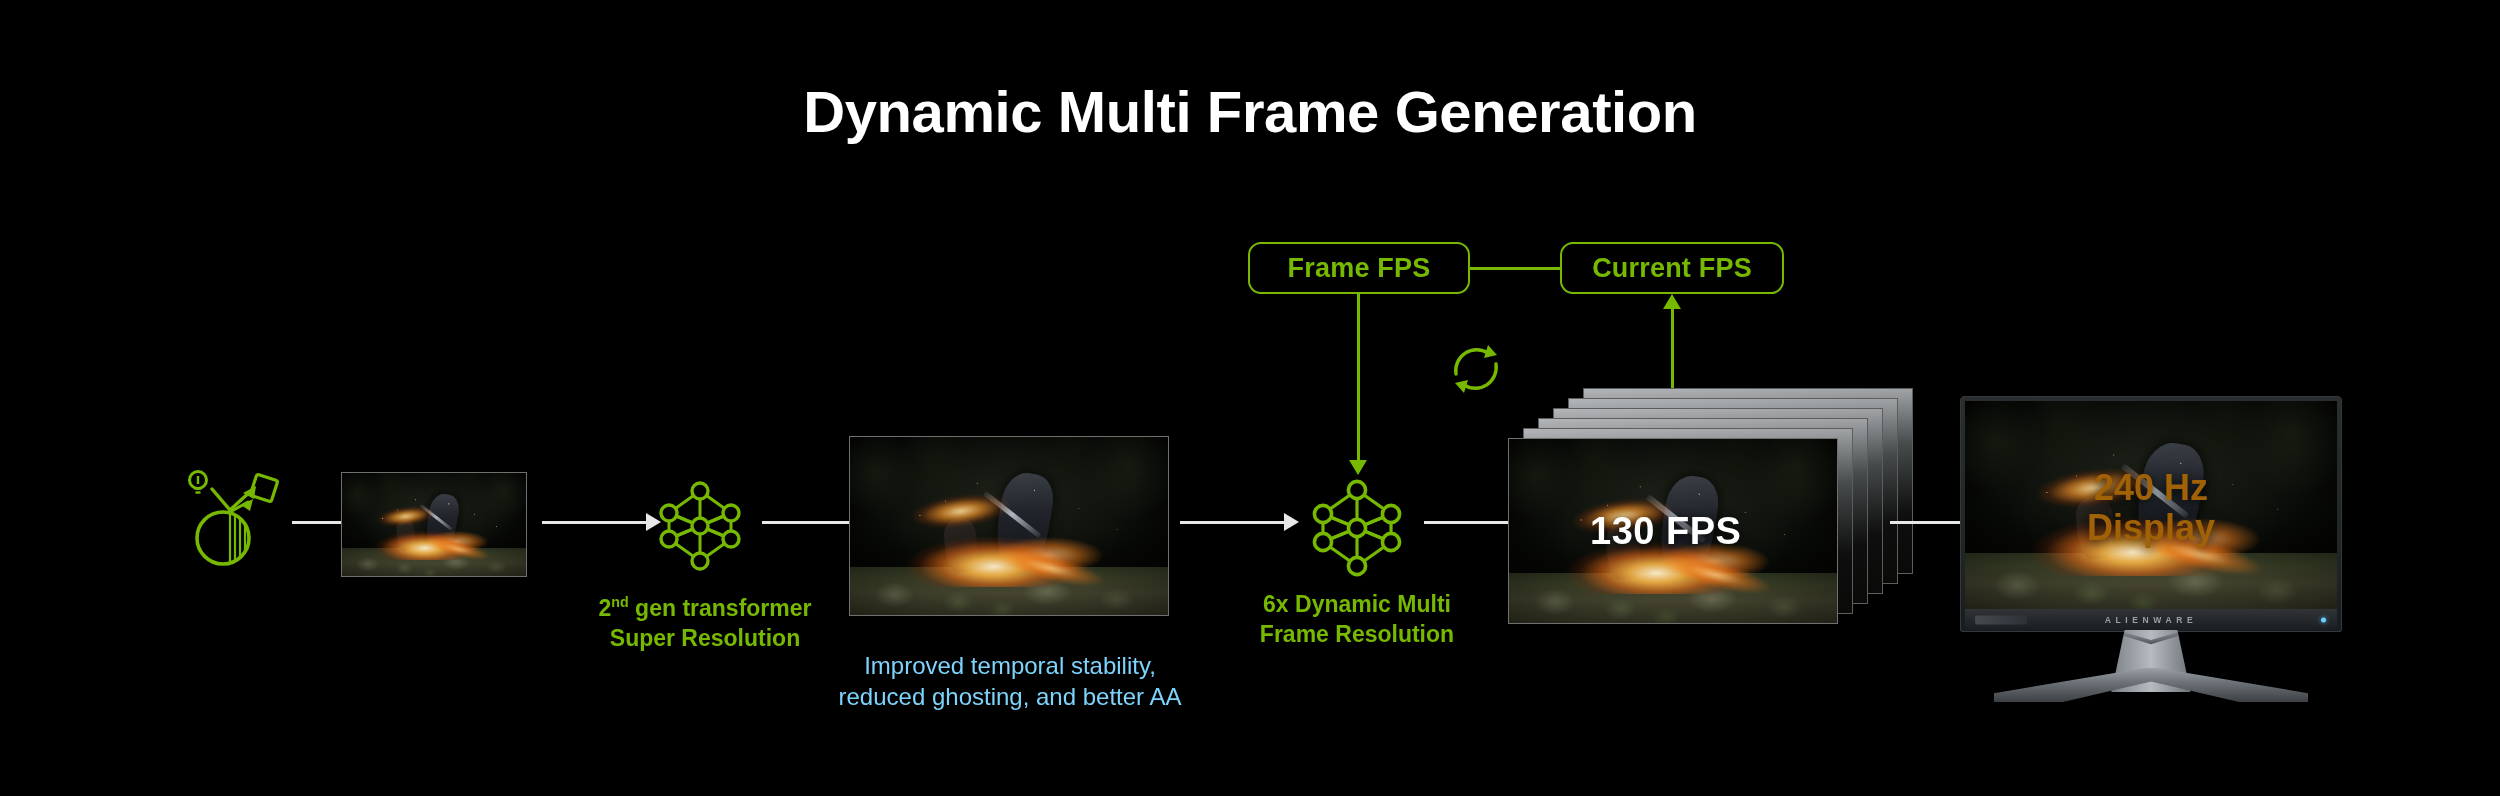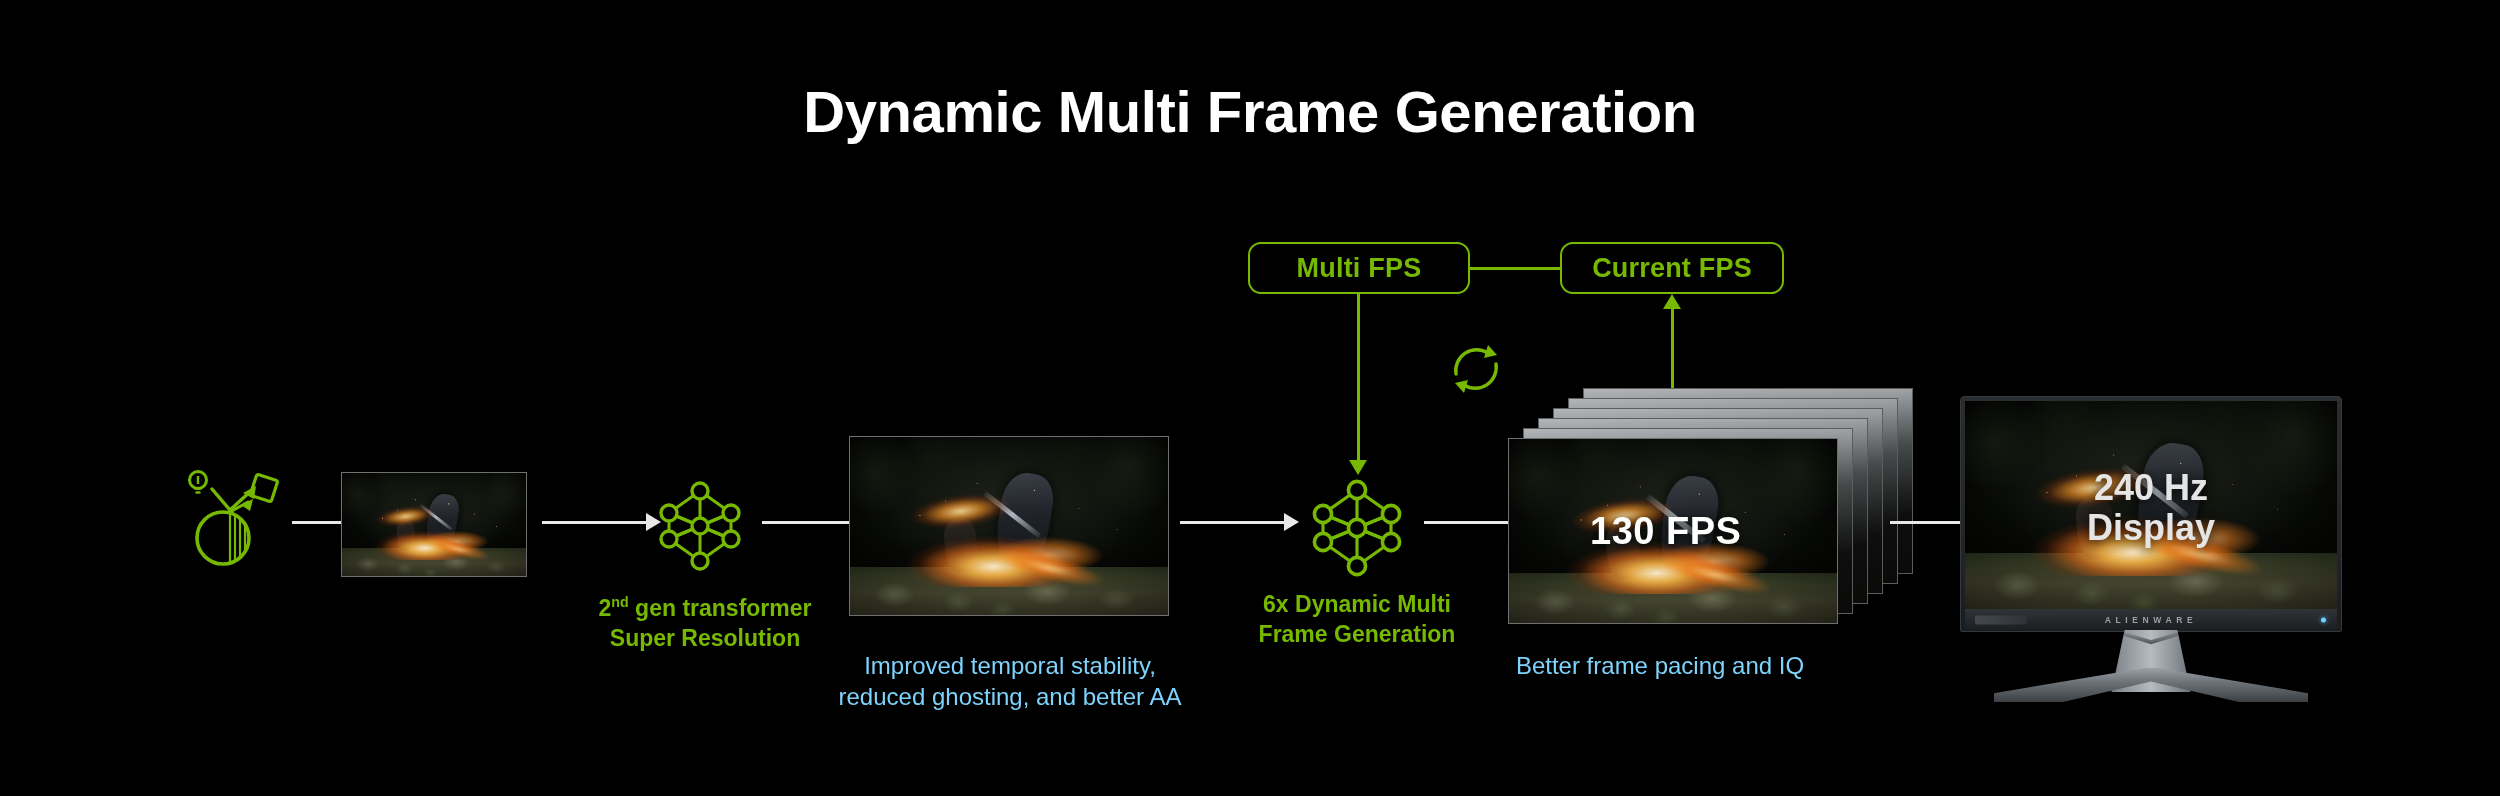--- a/index.html
+++ b/index.html
@@ -269,39 +269,39 @@
     background: linear-gradient(180deg, rgba(30,33,36,.0) 0%, rgba(26,29,32,.75) 100%);
     clip-path: polygon(0% 0%, 50% 62%, 100% 0%, 100% 24%, 50% 88%, 0% 24%);
   }
   .mon-base {
     position: absolute;
     background: linear-gradient(180deg, #9aa0a6 0%, #6e7479 40%, #3c4045 100%);
     clip-path: polygon(48% 0%, 52% 0%, 100% 74%, 100% 100%, 78% 100%, 50% 40%, 22% 100%, 0% 100%, 0% 74%);
   }
   #monitor-caption {
     position: absolute;
-    color: #e5e5e5;
+    color: #a16207;
     font-size: 36px;
     font-weight: 700;
     text-align: center;
     line-height: 1.12;
     text-shadow: 0 2px 12px rgba(0,0,0,.92);
     white-space: nowrap;
     z-index: 4;
   }
 </style>
 </head>
 <body>
 
 <div id="stage">
 
   <div id="page-title">Dynamic Multi Frame Generation</div>
 
   <div class="fps-box" style="left:1248px; top:242px; width:222px; height:52px;">
-    <span>Multi FPS</span>
+    <span>Frame FPS</span>
   </div>
 
   <div class="hline-green" style="left:1470px; top:267px; width:90px;"></div>
 
   <div class="fps-box" style="left:1560px; top:242px; width:224px; height:52px;text-align:center;">
     <span>Current FPS</span>
   </div>
 
   <div class="vline-green" style="left:1357px; top:294px; height:168px;"></div>
   <div class="arrowhead-green-down" style="left:1349px; top:460px;"></div>
@@ -462,21 +462,21 @@
         <circle cx="57" cy="52" r="8.6"></circle>
         <circle cx="23" cy="66" r="8.6"></circle>
           <circle cx="91" cy="66" r="8.6"></circle>
         <circle cx="57" cy="90" r="8.6"></circle>
       </g>
     </svg>
   </div>
 
   <div class="cap cap-green" style="left:1222px; top:590px; width:270px;">
     <div>6x Dynamic Multi</div>
-    <div>Frame Generation</div>
+    <div>Frame Resolution</div>
   </div>
 
   <div class="hline-white" style="left:1424px; top:521px; width:84px;"></div>
   <div class="arrowhead-white-right" style="left:1508px; top:513px;"></div>
 
   <div id="frame-stack" style="left:1508px; top:388px; width:420px; height:240px;">
 
     <div class="stack-sheet" style="left:75px; top:0px;   width:330px; height:186px;">
         <div class="sheen"></div>
       </div>
@@ -504,23 +504,20 @@
         <div class="fire-jet"></div>
           <div class="fire-main"></div>
           <div class="fire-trail"></div>
         <div class="embers"></div>
           <div class="vignette"></div>
       </div>
     </div>
     <div id="frame-fps-label" style="left:82px; top:122px;">130 FPS</div>
   </div>
 
-  <div class="cap cap-white" style="left:1490px; top:650px; width:340px;">
-    <div>Better frame pacing and IQ</div>
-  </div>
 
   <div class="hline-white" style="left:1890px; top:521px; width:80px;"></div>
   <div class="arrowhead-white-right" style="left:1970px; top:513px;"></div>
 
   <div id="monitor" style="left:1960px; top:396px; width:400px; height:300px;">
 
     <div class="mon-bezel" style="left:0px; top:0px; width:382px; height:236px;">
     </div>
     <div class="mon-screen" style="left:5px; top:5px; width:372px; height:208px;">
       <div class="scene">

